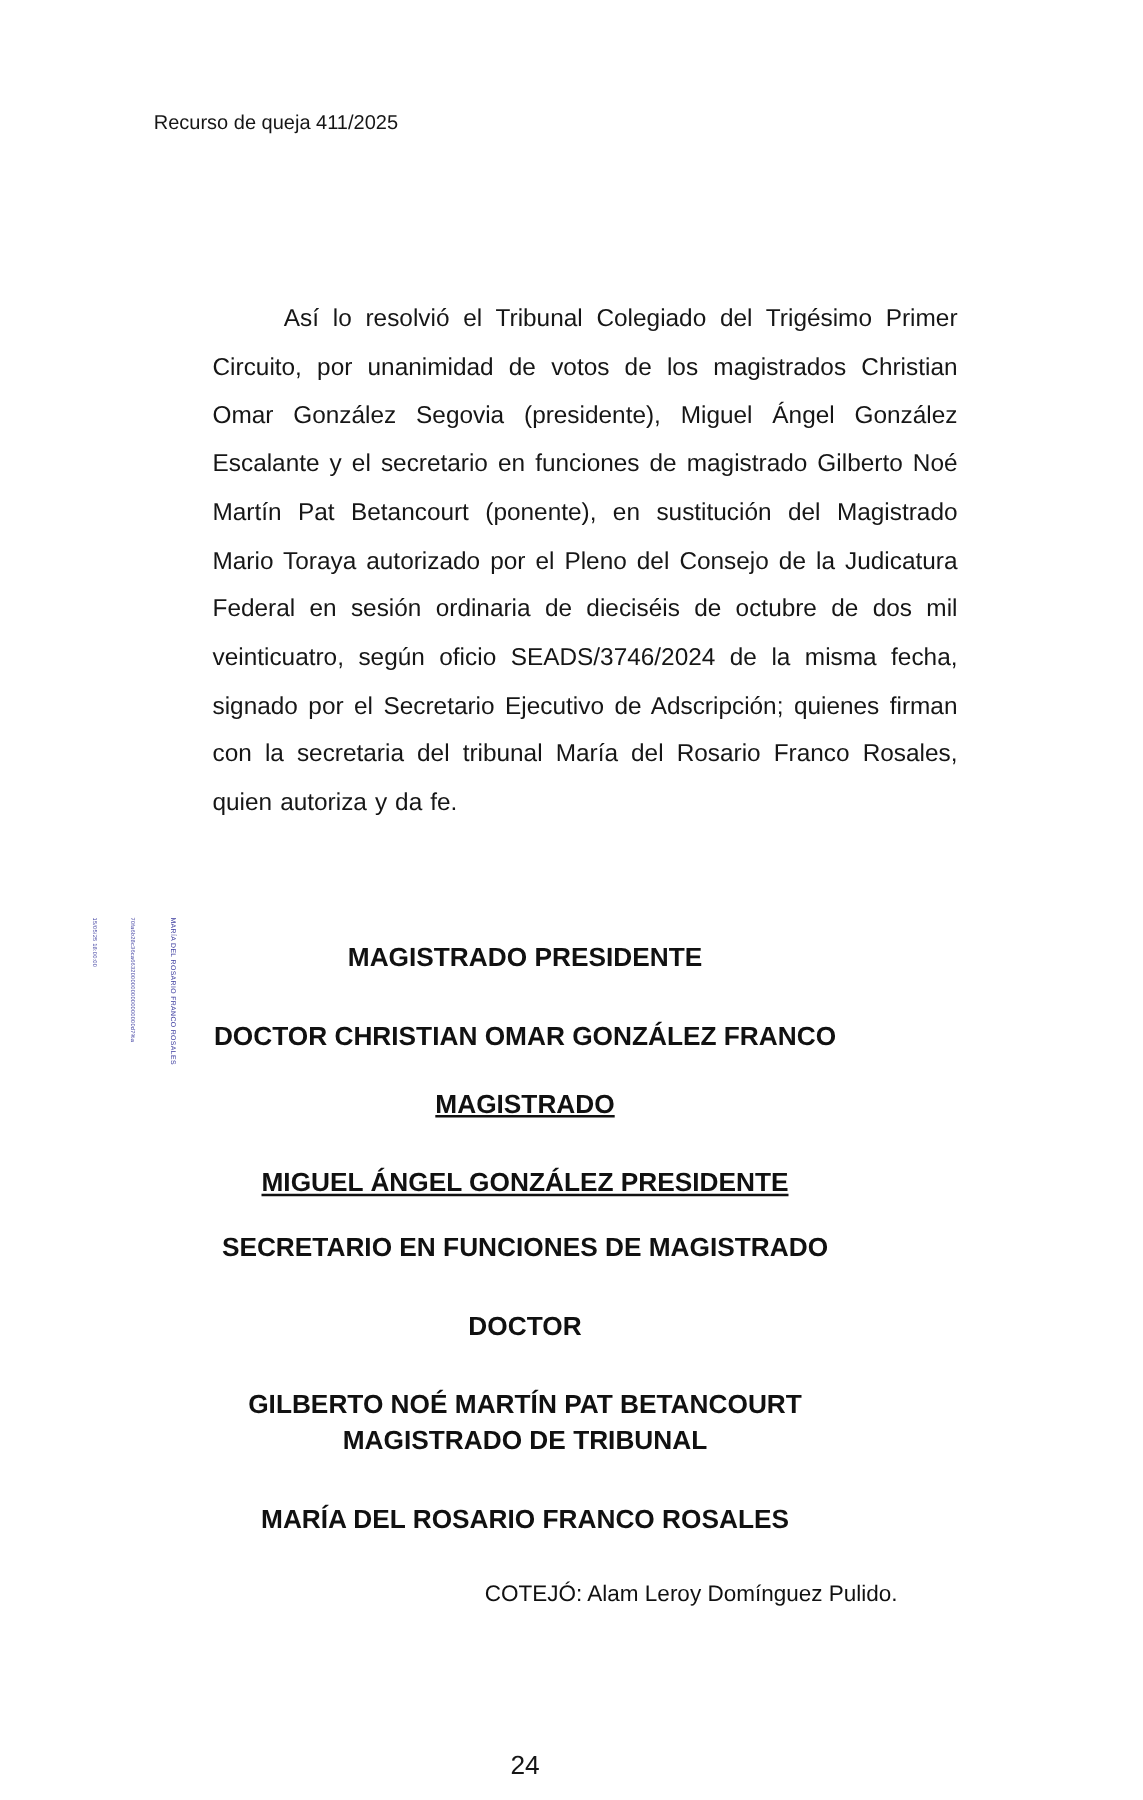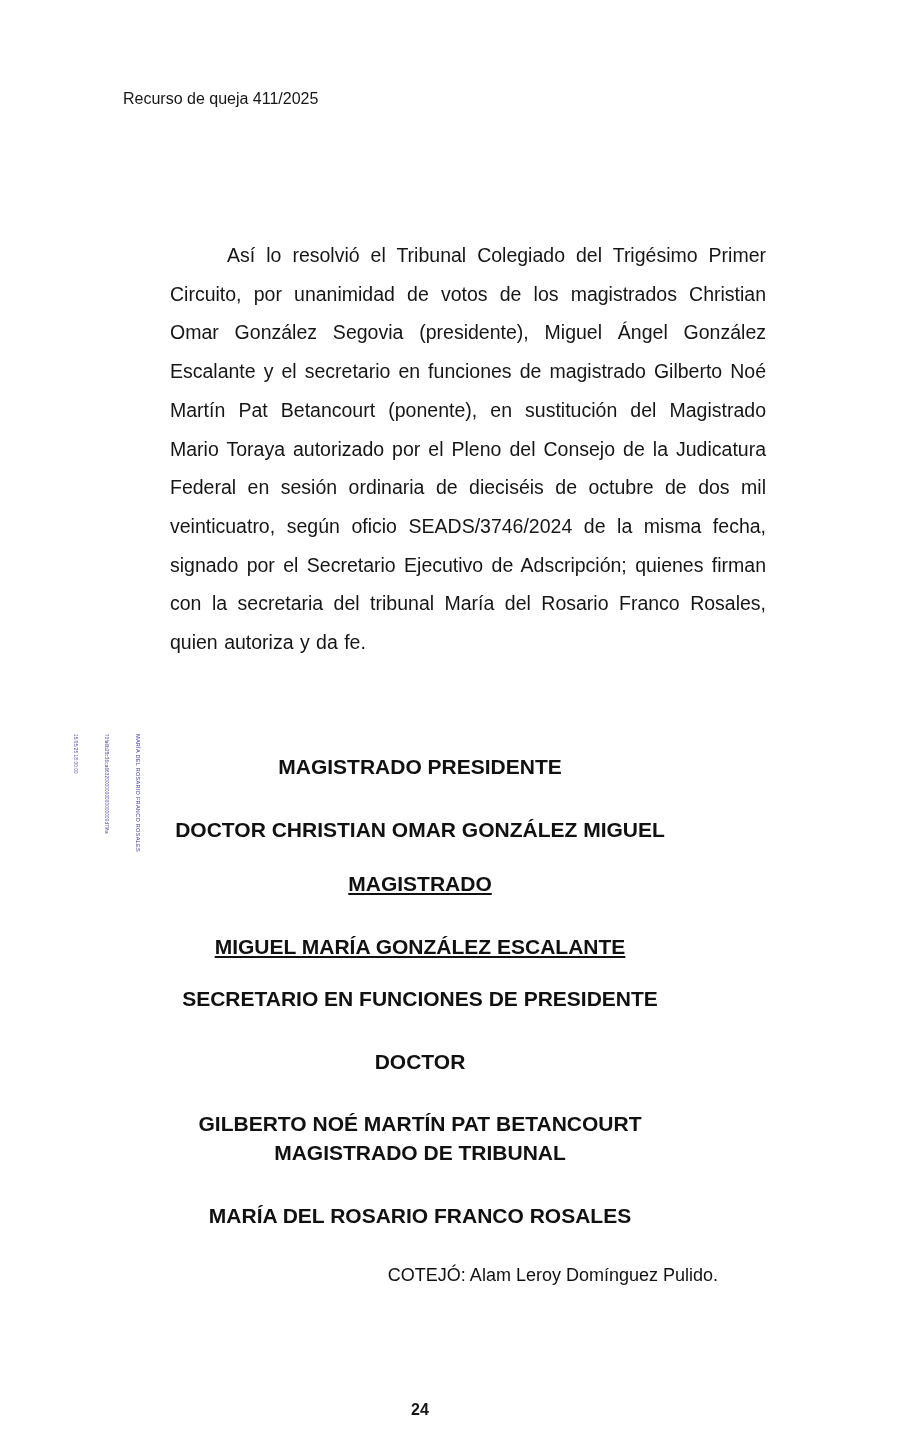--- a/index.html
+++ b/index.html
@@ -65,23 +65,22 @@
     line-height: 22px;
     color: #111111;
   }
 
   .page-number {
     position: absolute;
     left: 86px;
     top: 1365px;
     width: 620px;
     text-align: center;
-    font-size: 16px;
+    font-size: 21px;
     color: #161616;
-    font-weight: bold;
   }
 
   .stamp {
     position: absolute;
     left: 24px;
     top: 686px;
     height: 165px;
     writing-mode: vertical-rl;
     text-orientation: mixed;
     color: #3b3b9e;
@@ -102,30 +101,30 @@
   <div class="stamp" style="color: rgb(59, 59, 158);">
     <span class="stamp-name">MARÍA DEL ROSARIO FRANCO ROSALES</span>
     <span class="stamp-serial">70fa6b28c36ca66320000000000000000d7%a</span>
     <span class="stamp-date">15/05/25 18:00:00</span>
   </div>
 
   <p class="body-par">Así lo resolvió el Tribunal Colegiado del Trigésimo Primer Circuito, por unanimidad de votos de los magistrados Christian Omar González Segovia (presidente), Miguel Ángel González Escalante y el secretario en funciones de magistrado Gilberto Noé Martín Pat Betancourt (ponente), en sustitución del Magistrado Mario Toraya autorizado por el Pleno del Consejo de la Judicatura Federal en sesión ordinaria de dieciséis de octubre de dos mil veinticuatro, según oficio SEADS/3746/2024 de la misma fecha, signado por el Secretario Ejecutivo de Adscripción; quienes firman con la secretaria del tribunal María del Rosario Franco Rosales, quien autoriza y da fe.</p>
 
   <div class="sig-block sig-block-1">
     <div>MAGISTRADO PRESIDENTE</div>
-    <div>DOCTOR CHRISTIAN OMAR GONZÁLEZ MIGUEL</div>
+    <div>DOCTOR CHRISTIAN OMAR GONZÁLEZ FRANCO</div>
   </div>
 
   <div class="sig-block sig-block-2">
     <div>MAGISTRADO</div>
-    <div>MIGUEL MARÍA GONZÁLEZ ESCALANTE</div>
+    <div>MIGUEL ÁNGEL GONZÁLEZ PRESIDENTE</div>
   </div>
 
   <div class="sig-block sig-block-3">
-    <div>SECRETARIO EN FUNCIONES DE PRESIDENTE</div>
+    <div>SECRETARIO EN FUNCIONES DE MAGISTRADO</div>
     <div>DOCTOR</div>
     <div>GILBERTO NOÉ MARTÍN PAT BETANCOURT</div>
   </div>
 
   <div class="sig-block sig-block-4">
     <div>MAGISTRADO DE TRIBUNAL</div>
     <div>MARÍA DEL ROSARIO FRANCO ROSALES</div>
   </div>
 
   <div class="cotejo">COTEJÓ: Alam Leroy Domínguez Pulido.</div>

